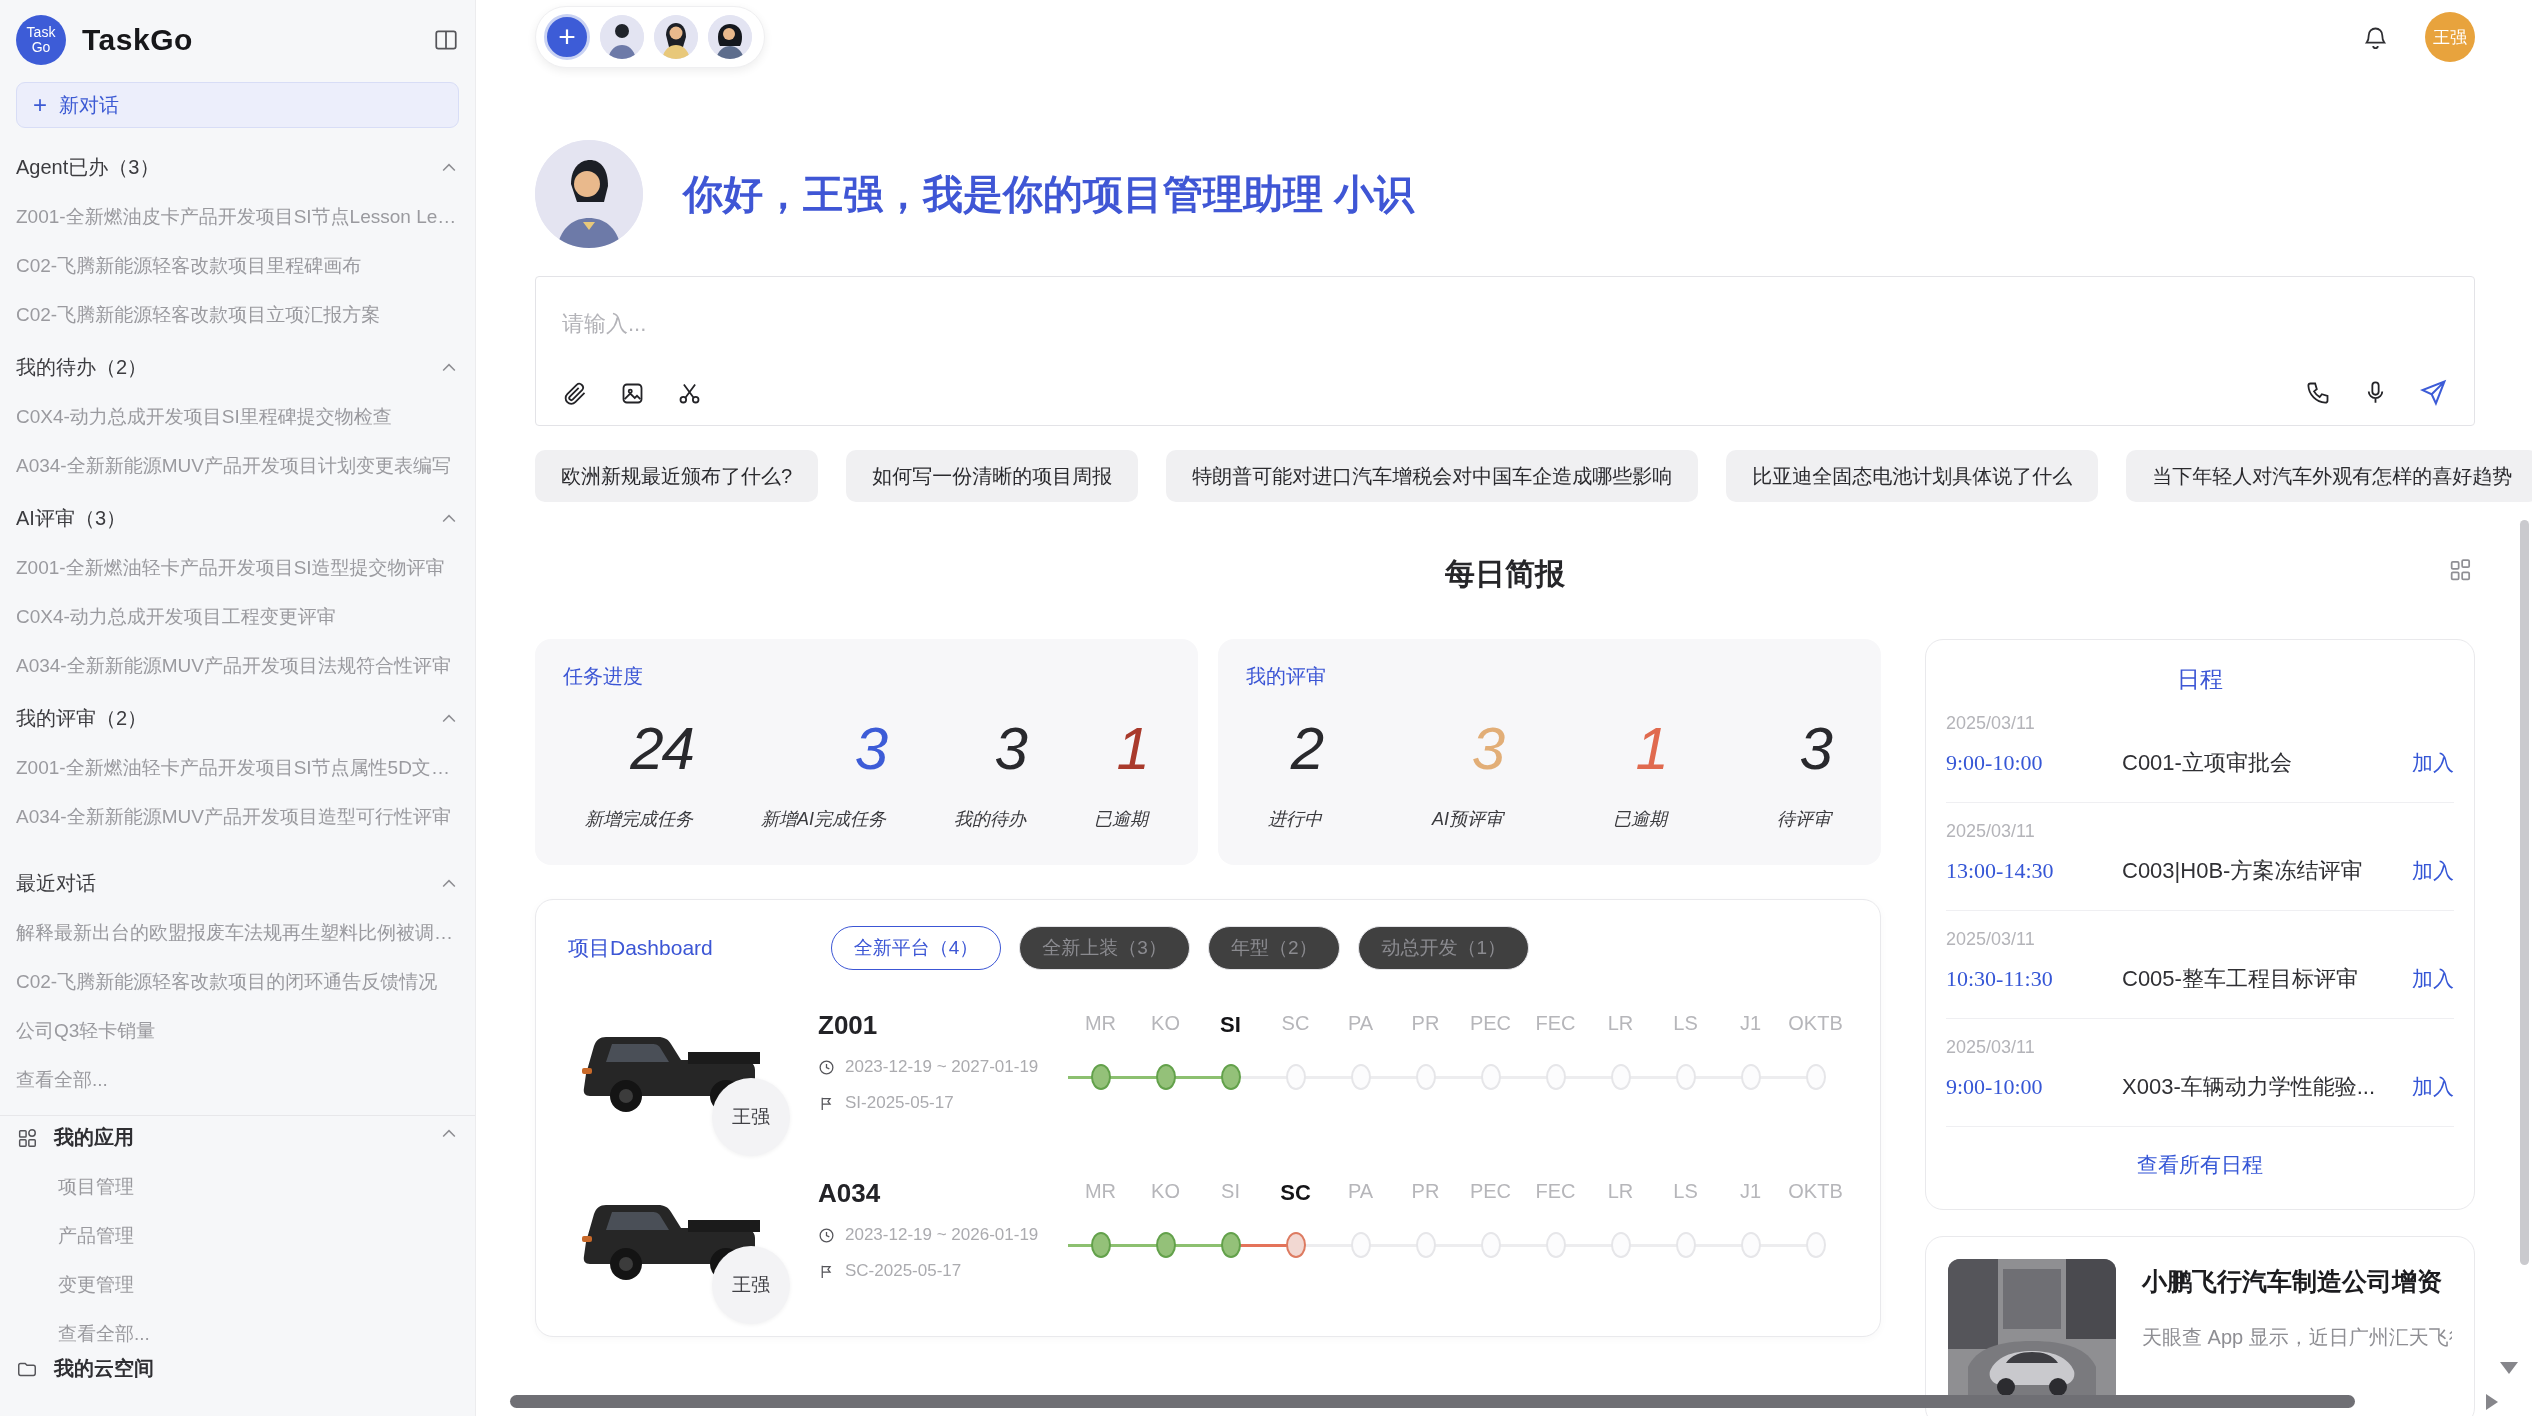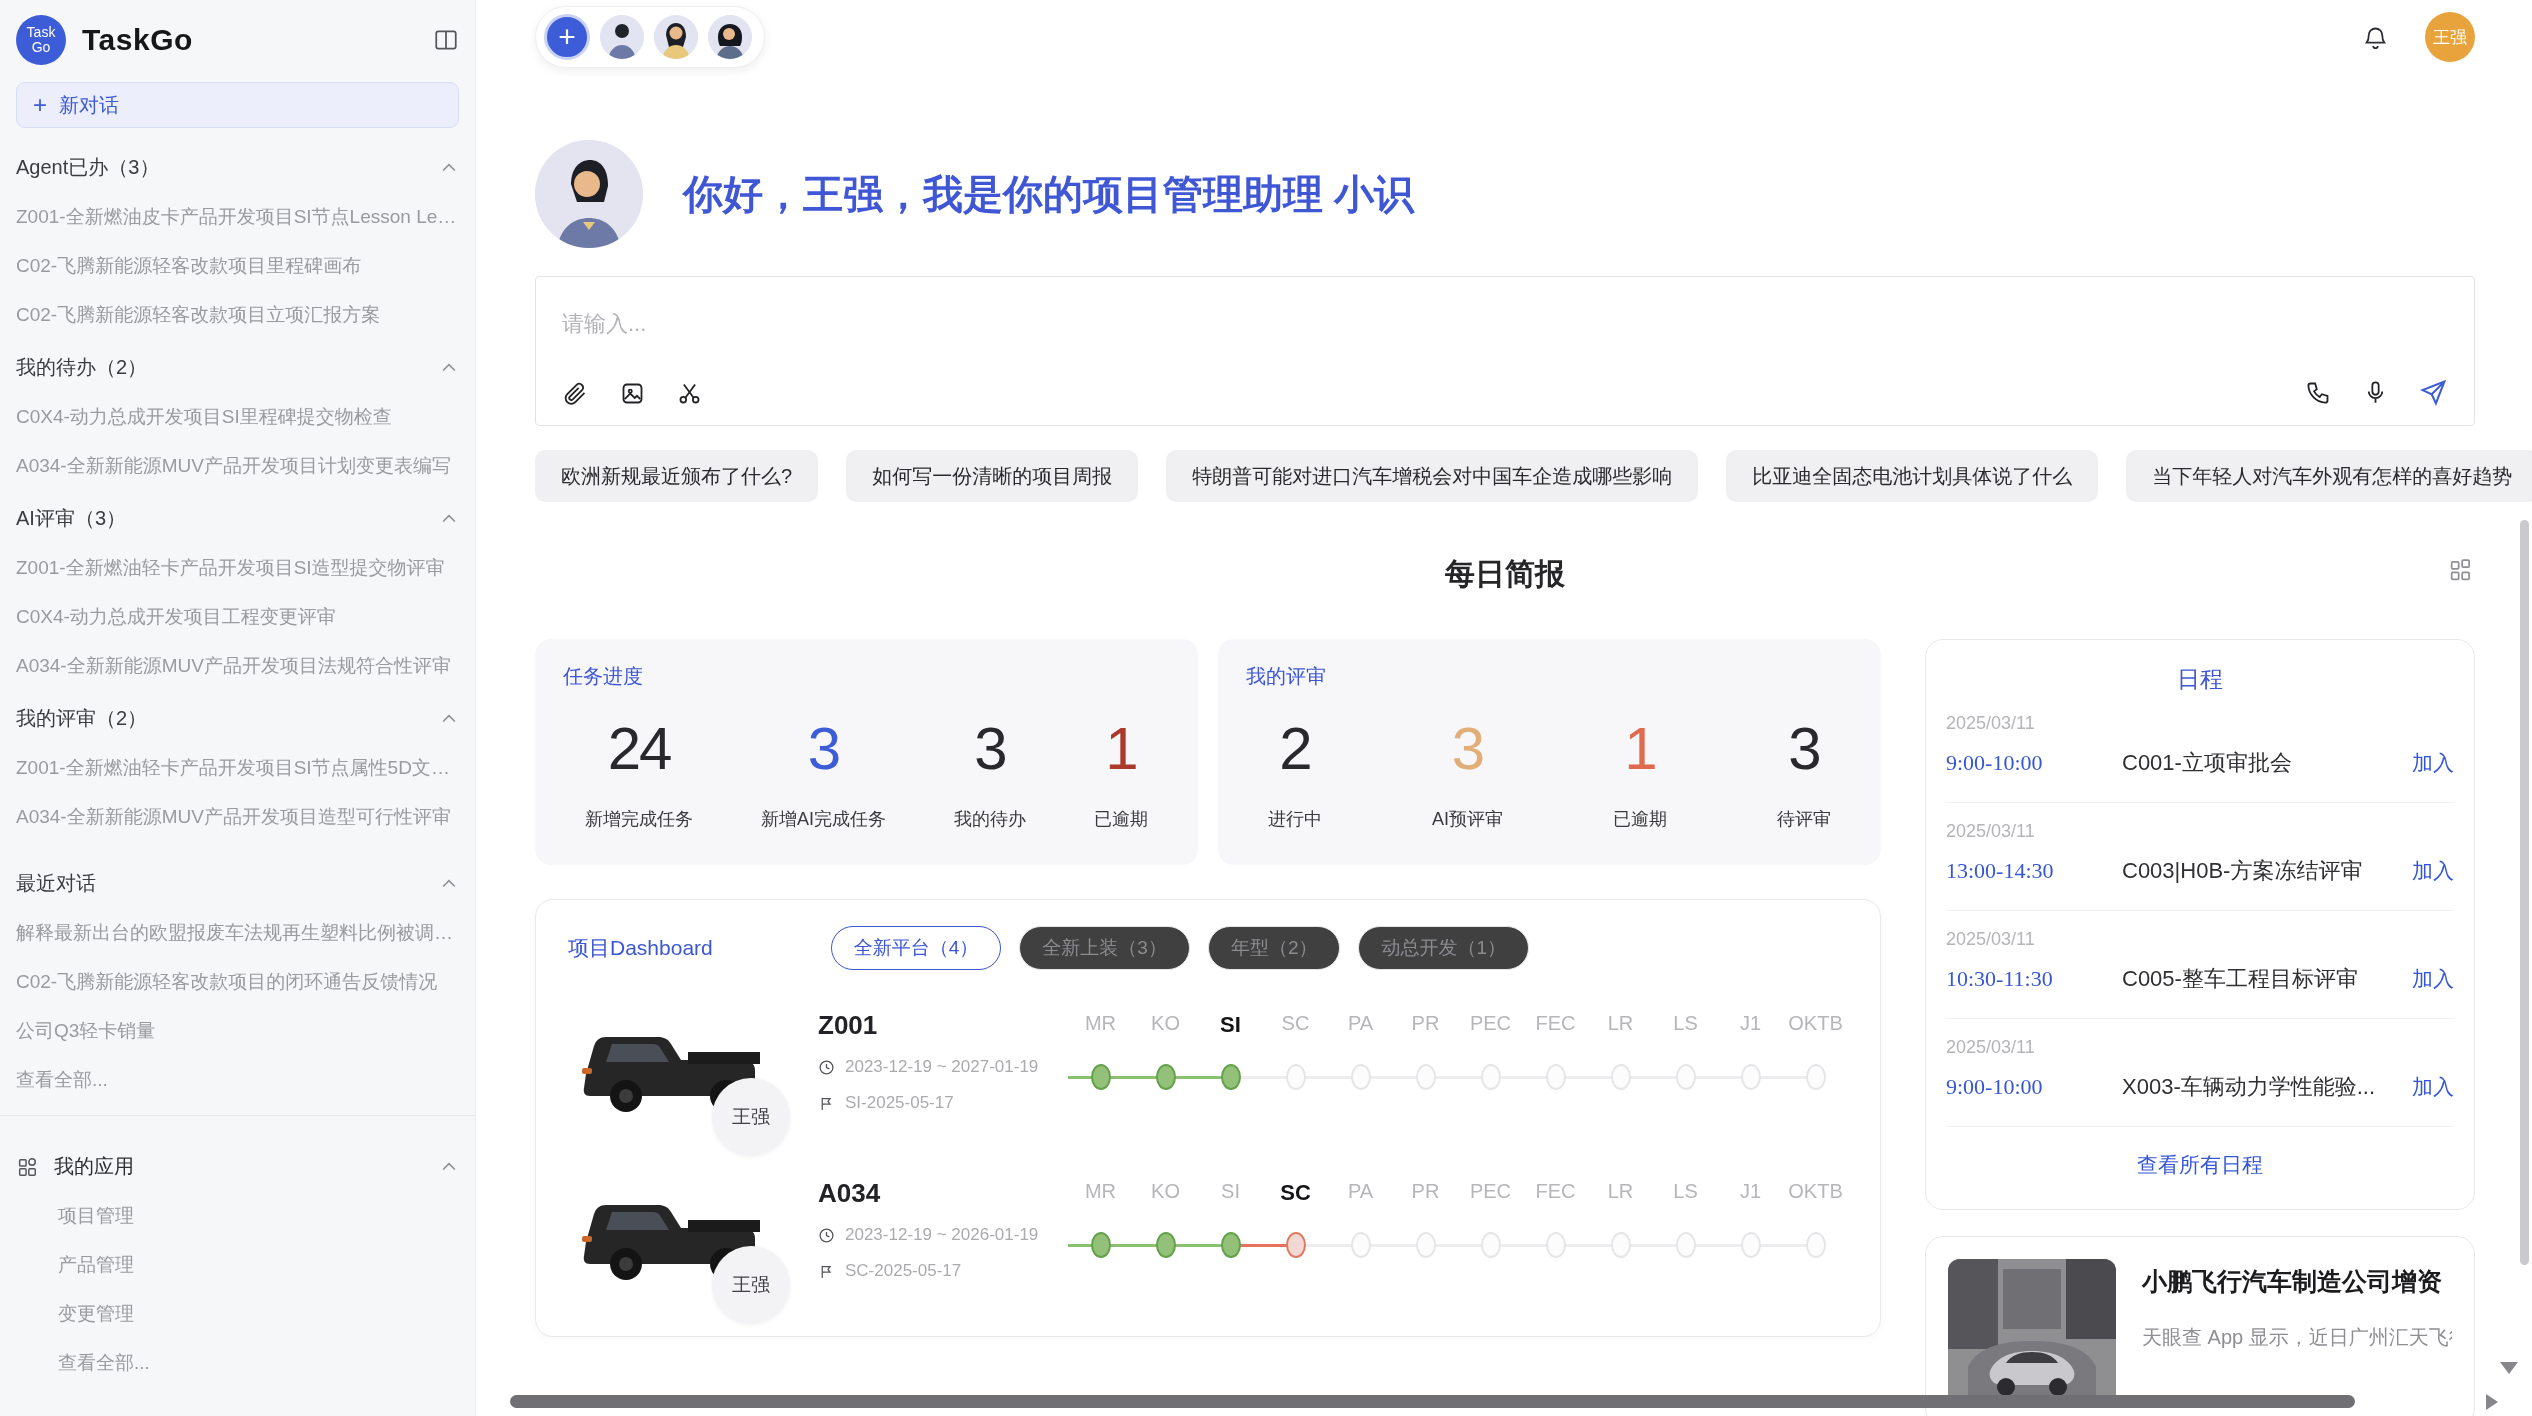--- a/index.html
+++ b/index.html
@@ -16,21 +16,21 @@
     display:flex;flex-direction:column;align-items:center;justify-content:center;font-size:14px;line-height:1.05;flex:0 0 auto;}
   .app-title{font-size:30px;font-weight:700;color:#17171a;letter-spacing:.5px;}
   .panel-icon{margin-left:auto;color:#6e6e73;cursor:pointer;}
   .new-chat{margin-top:14px;height:46px;background:#eceefb;border:1px solid #d8ddf6;border-radius:9px;
     display:flex;align-items:center;gap:12px;padding:0 16px;color:#3c5ad4;font-size:20px;cursor:pointer;box-sizing:border-box;}
   .new-chat .plus{font-size:24px;line-height:1;}
   .sec-h{margin-top:26px;display:flex;align-items:center;font-size:20px;color:#3c3c40;}
   .sec-h .chev{margin-left:auto;color:#8d8d92;}
   .s-item{margin-top:23px;font-size:19px;color:#9a9a9f;white-space:nowrap;overflow:hidden;text-overflow:ellipsis;cursor:pointer;}
   .divider{height:1px;background:#e7e7ea;margin:22px -16px 0 -16px;}
-  .nav-row{margin-top:37px;display:flex;align-items:center;gap:16px;font-size:20px;color:#2f2f33;cursor:pointer;}
+  .nav-row{margin-top:8px;display:flex;gap:16px;font-size:20px;color:#2f2f33;cursor:pointer;font-weight:bold;}
   .nav-row .chev{margin-left:auto;color:#8d8d92;}
   .nav-ind{margin-top:23px;margin-left:42px;font-size:19px;color:#9a9a9f;cursor:pointer;}
   .ic{flex:0 0 auto;display:inline-flex;align-items:center;justify-content:center;color:#55555a;}
   
   .main{position:absolute;left:476px;top:0;right:0;bottom:0;padding:0 57px 0 59px;box-sizing:border-box;}
   .topbar{height:74px;display:flex;align-items:center;}
   .pill{background:#fff;border:1px solid #efeff1;border-radius:999px;box-shadow:0 3px 10px rgba(0,0,0,.07);
     display:flex;align-items:center;gap:10px;padding:7px 12px 7px 8px;}
   .plus-btn{width:46px;height:46px;border-radius:50%;background:#3d5cd7;color:#fff;display:flex;align-items:center;
     justify-content:center;font-size:30px;cursor:pointer;border:3px solid #c9d2f3;box-sizing:border-box;}
@@ -55,21 +55,21 @@
   .brief-title{font-size:30px;font-weight:700;color:#262629;}
   .brief-grid{position:absolute;right:0;top:2px;color:#8f8f94;cursor:pointer;}
   .content{margin-top:44px;display:flex;gap:44px;align-items:flex-start;}
   .col-l{flex:1;min-width:0;}
   .col-r{width:550px;flex:0 0 auto;}
   
   .stats-row{display:flex;gap:20px;}
   .stat-card{flex:1;background:#f7f7f9;border-radius:16px;padding:24px 28px 34px;box-sizing:border-box;}
   .stat-card h3{margin:0;font-size:20px;font-weight:400;color:#3c56d5;}
   .stat-vals{margin-top:24px;display:flex;justify-content:space-between;padding:0 22px;}
-  .stat{text-align:center;}
+  .stat{text-align:right;font-style:italic;}
   .stat .v{font-size:60px;font-weight:500;letter-spacing:-2px;}
   .stat .l{margin-top:24px;font-size:18px;color:#3a3a3e;}
   .c-dark{color:#29292d;} .c-blue{color:#3d5cd7;} .c-red{color:#a93a2c;} .c-tan{color:#e2ae77;} .c-salmon{color:#e06a4f;}
   
   .dash{margin-top:34px;border:1px solid #ececef;border-radius:16px;padding:26px 32px;box-shadow:0 2px 8px rgba(0,0,0,.03);
     height:438px;box-sizing:border-box;overflow:hidden;}
   .dash-h{display:flex;align-items:center;}
   .dash-title{font-size:21px;color:#3c56d5;}
   .tabs{display:flex;gap:18px;margin-left:118px;}
   .tab{height:44px;line-height:42px;padding:0 22px;border-radius:22px;border:1px solid #e4e4e8;background:#404040;

